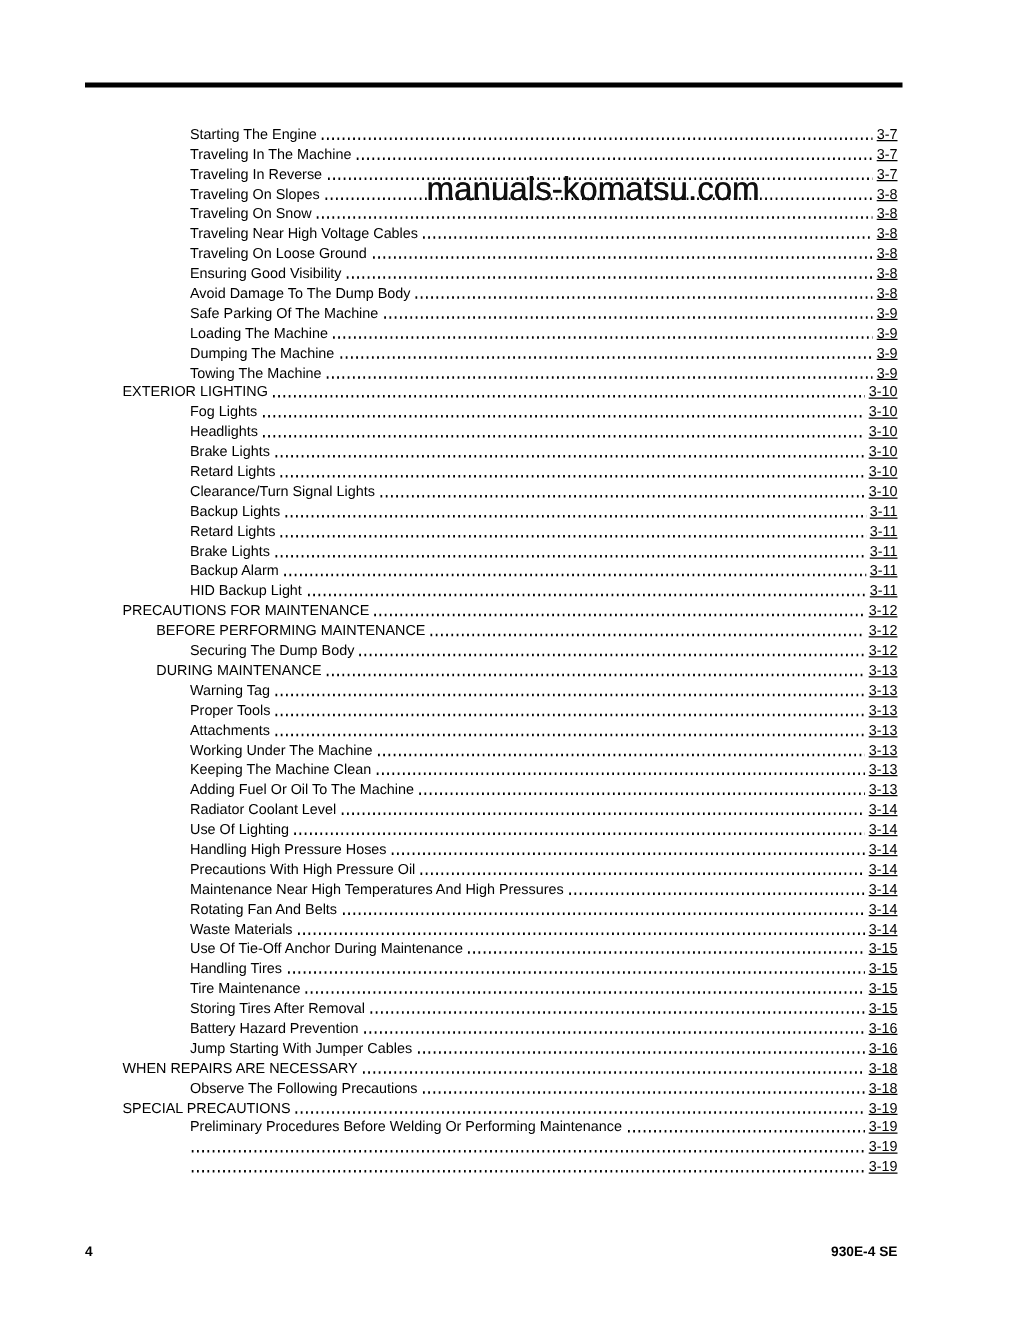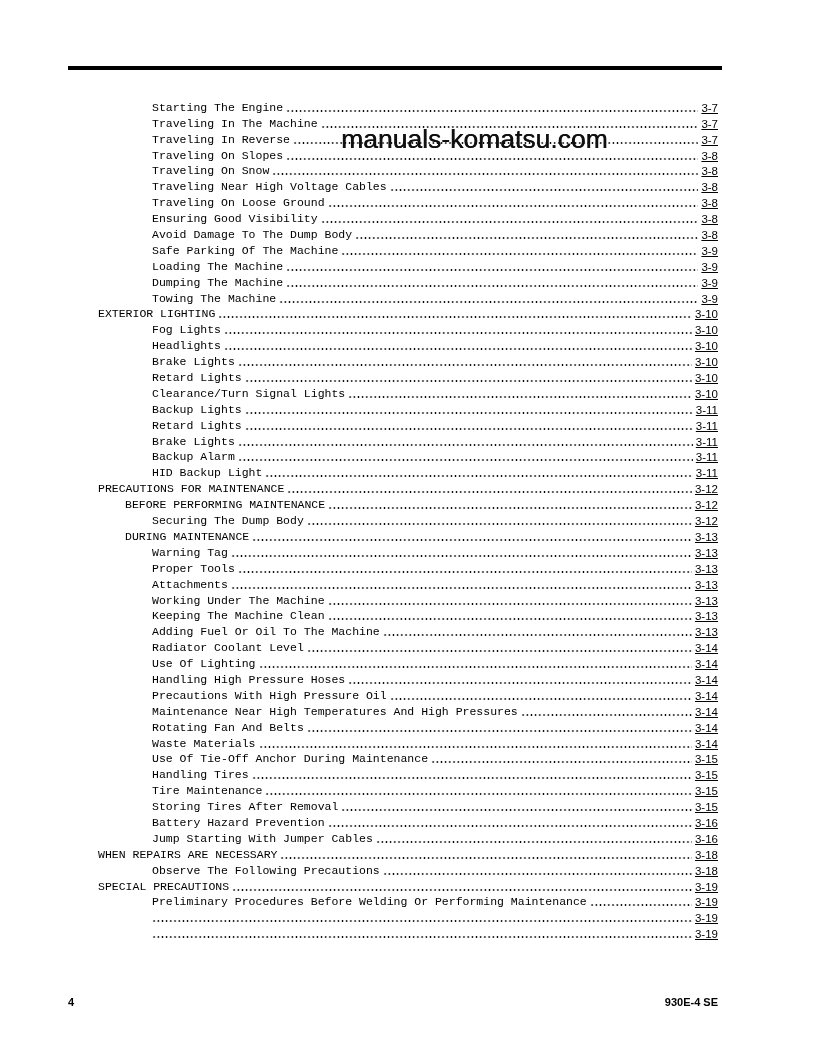--- a/index.html
+++ b/index.html
@@ -31,21 +31,20 @@
   .row {
     display: flex;
     align-items: flex-end;
     height: 15.9px;
     white-space: nowrap;
   }
   .row .label {
     line-height: 14px;
     padding-right: 3px;
     flex: 0 0 auto;
-    font-family: Liberation Mono, monospace;
   }
   .row.l0 { padding-left: 30px; }
   .row.l1 { padding-left: 57px; }
   .row.l2 { padding-left: 84px; }
   .leader {
     flex: 1 1 auto;
     min-width: 8px;
     height: 2px;
     margin-bottom: 3px;
     background-image: radial-gradient(circle, #000 0.75px, transparent 1.05px);
@@ -56,21 +55,21 @@
   .pagenum {
     line-height: 14px;
     padding-left: 3px;
     flex: 0 0 auto;
     text-align: center;
     text-decoration: underline;
   }
   .watermark {
     position: absolute;
     left: 341px;
-    top: 126px;
+    top: 138px;
     font-size: 26.5px;
     line-height: 26.5px;
     color: #101010;
     text-shadow: 0.4px 0 0 currentColor;
     white-space: nowrap;
   }
   .footer {
     position: absolute;
     left: 68px;
     top: 996px;

